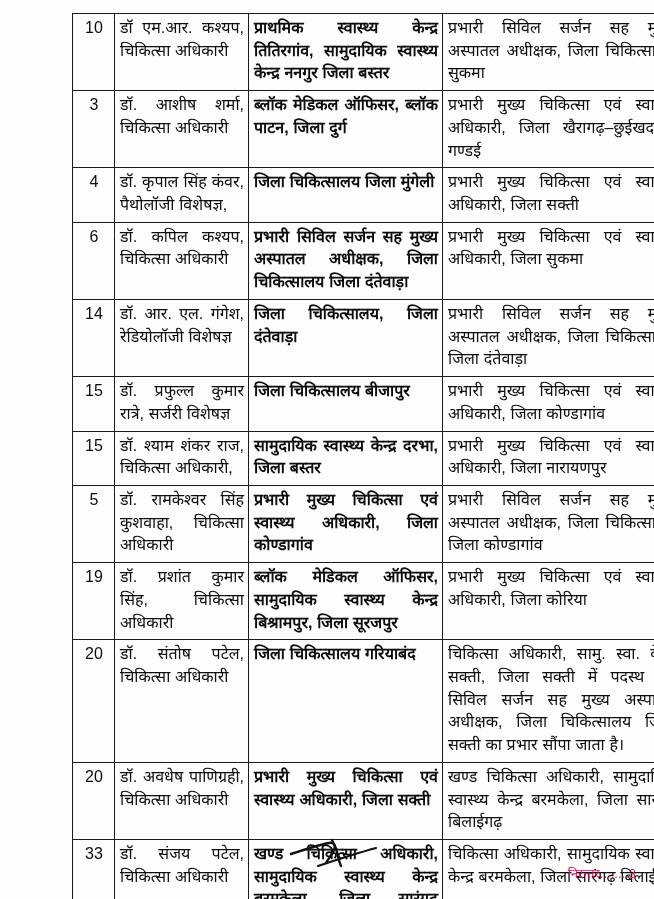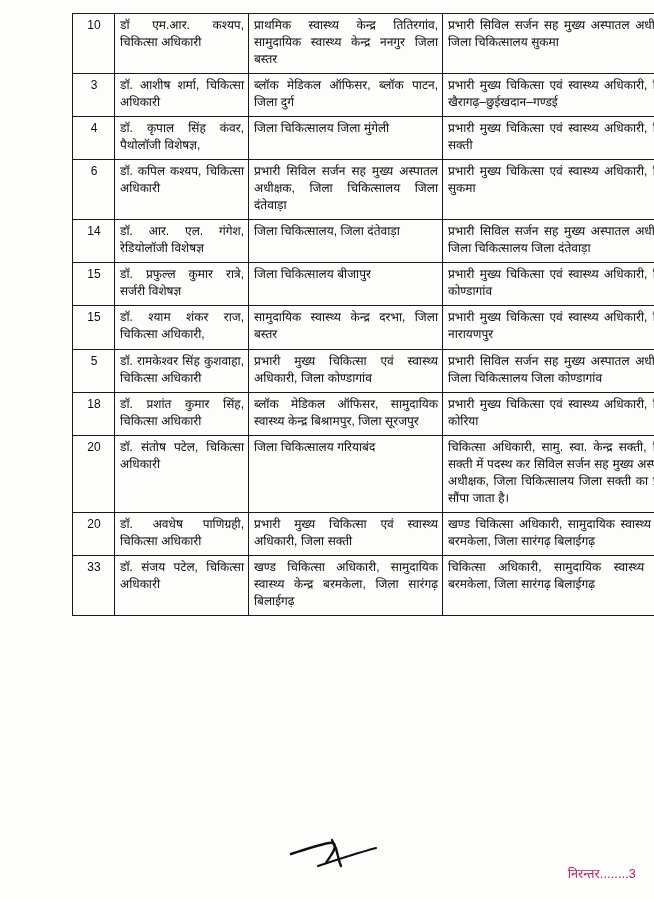--- a/index.html
+++ b/index.html
@@ -34,21 +34,21 @@
   table.order-table {
     width: 568px;
     border-collapse: collapse;
     table-layout: fixed;
   }
 
   table.order-table td {
     border: 1.1px solid #1a1a1a;
     vertical-align: top;
     padding: 3px 4px 5px 5px;
-    font-size: 12px;
+    font-size: 16px;
     line-height: 1.42;
     text-align: justify;
     text-justify: inter-word;
     word-spacing: 0.02em;
     hyphens: none;
   }
 
   td.col-sno {
     width: 32px;
     text-align: center;
@@ -57,20 +57,21 @@
     font-size: 12.2px;
     text-align-last: center;
   }
 
   td.col-name {
     width: 124px;
   }
 
   td.col-from {
     width: 184px;
+    font-weight: bold;
   }
 
   td.col-to {
     width: 228px;
   }
 
   
   .signature {
     position: absolute;
     left: 288px;
@@ -147,21 +148,21 @@
         </tr>
 
         <tr>
           <td class="col-sno">5</td>
           <td class="col-name">डॉ. रामकेश्वर सिंह कुशवाहा, चिकित्सा अधिकारी</td>
           <td class="col-from">प्रभारी मुख्य चिकित्सा एवं स्वास्थ्य अधिकारी, जिला कोण्डागांव</td>
           <td class="col-to">प्रभारी सिविल सर्जन सह मुख्य अस्पातल अधीक्षक, जिला चिकित्सालय जिला कोण्डागांव</td>
         </tr>
 
         <tr>
-          <td class="col-sno">18</td>
+          <td class="col-sno">19</td>
           <td class="col-name">डॉ. प्रशांत कुमार सिंह, चिकित्सा अधिकारी</td>
           <td class="col-from">ब्लॉक मेडिकल ऑफिसर, सामुदायिक स्वास्थ्य केन्द्र बिश्रामपुर, जिला सूरजपुर</td>
           <td class="col-to">प्रभारी मुख्य चिकित्सा एवं स्वास्थ्य अधिकारी, जिला कोरिया</td>
         </tr>
 
         <tr>
           <td class="col-sno">20</td>
           <td class="col-name">डॉ. संतोष पटेल, चिकित्सा अधिकारी</td>
           <td class="col-from">जिला चिकित्सालय गरियाबंद</td>
           <td class="col-to">चिकित्सा अधिकारी, सामु. स्वा. केन्द्र सक्ती, जिला सक्ती में पदस्थ कर सिविल सर्जन सह मुख्य अस्पातल अधीक्षक, जिला चिकित्सालय जिला सक्ती का प्रभार सौंपा जाता है।</td>

